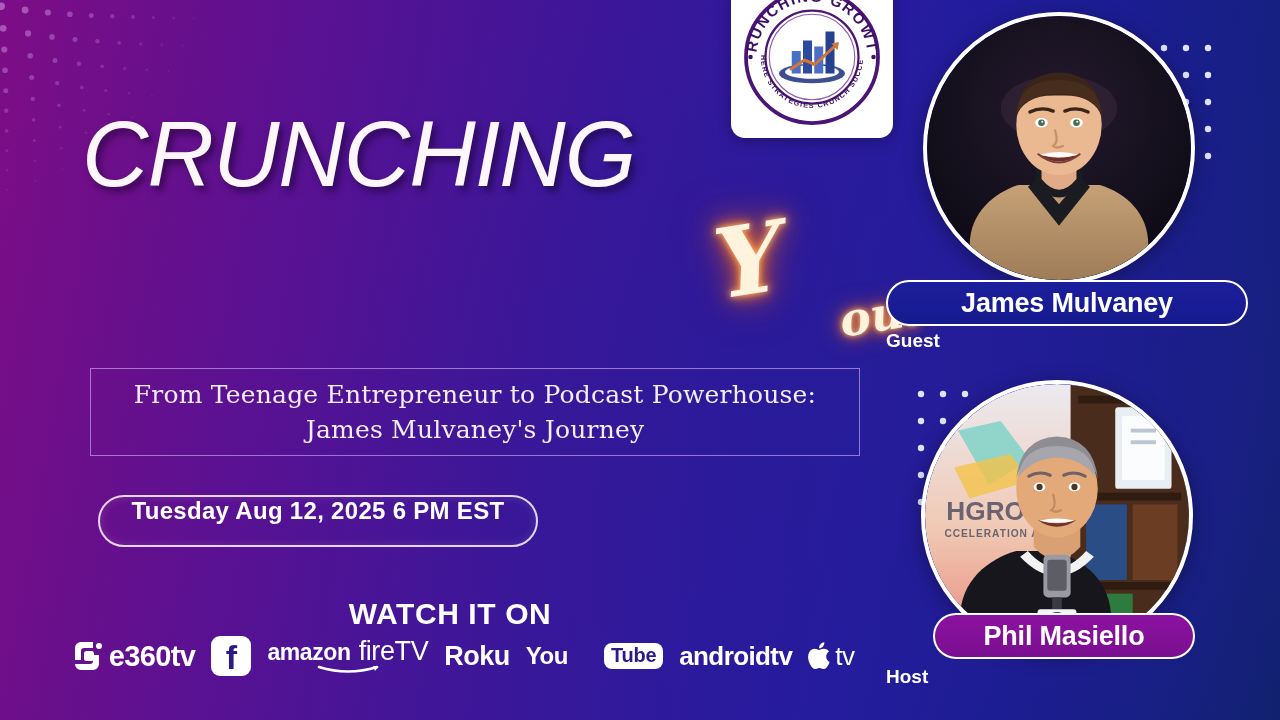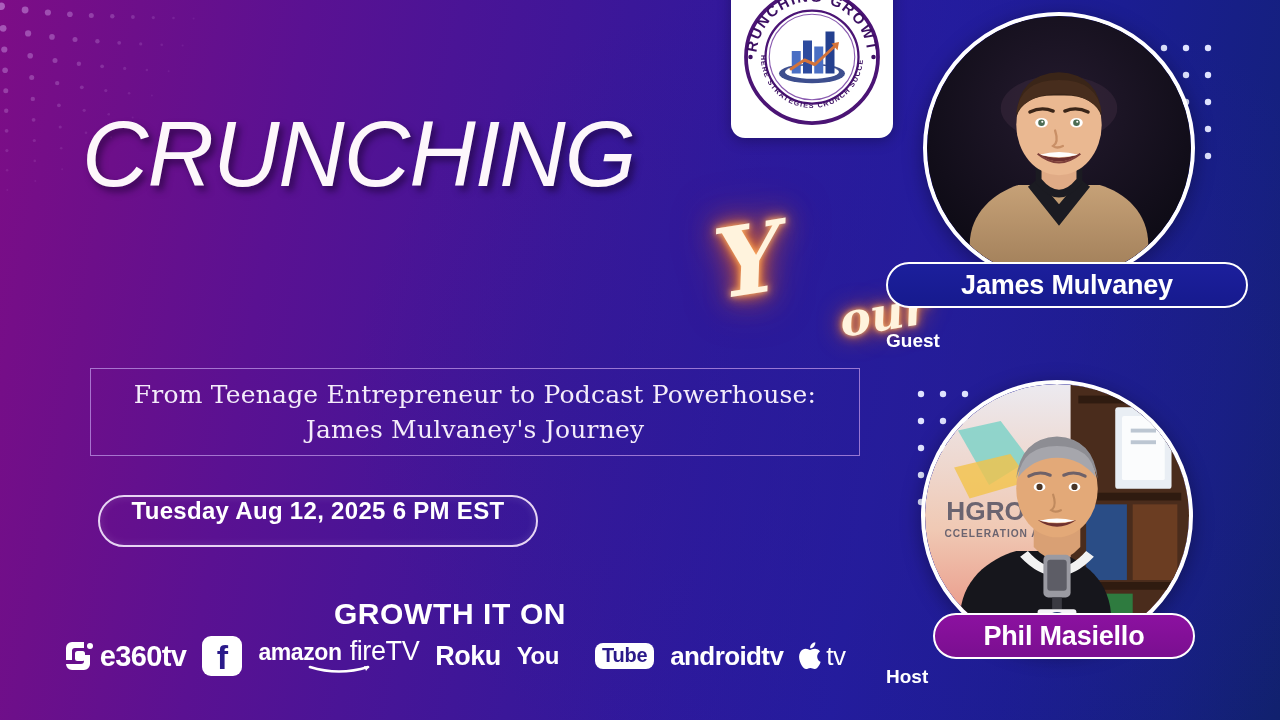--- a/index.html
+++ b/index.html
@@ -111,21 +111,21 @@
     letter-spacing:.3px; white-space:nowrap;
   }
 
   
   .watch-title {
     position:absolute; left:0; top:597px; width:900px;
     text-align:center; font-size:30px; font-weight:800;
     color:#ffffff; letter-spacing:.6px;
   }
   .platforms {
-    position:absolute; left:4px; top:636px; width:900px;
+    position:absolute; left:13px; top:636px; width:900px;
     display:flex; align-items:center; justify-content:center; gap:16px;
   }
   .pf { display:flex; align-items:center; color:#fff; }
 
   .e360-icon { width:34px; height:34px; position:relative; margin-right:3px; }
   .e360-txt { font-size:29px; font-weight:800; letter-spacing:-.6px; }
 
   .fb-badge {
     width:40px; height:40px; border-radius:9px; background:#fff;
     display:flex; align-items:center; justify-content:center;
@@ -153,21 +153,21 @@
   .avatar-guest { left:923px; top:12px; width:272px; height:272px; }
   .avatar-host  { left:921px; top:380px; width:272px; height:272px; }
   .avatar svg { display:block; width:100%; height:100%; }
 
   .name-pill {
     position:absolute; height:46px; border-radius:24px;
     display:flex; align-items:center; justify-content:center;
     border:2px solid #ffffff; padding:0 20px;
   }
   .name-pill-guest {
-    left:886px; top:262px; width:362px;
+    left:886px; top:280px; width:362px;
     background:linear-gradient(180deg,#1c1f9c 0%,#161a8e 100%);
   }
   .name-pill-host {
     left:933px; top:613px; width:262px;
     background:linear-gradient(180deg,#8c11a0 0%,#7a0f90 100%);
   }
   .name-text {
     font-size:27px; font-weight:800; color:#ffffff;
     white-space:nowrap; letter-spacing:-.2px;
   }
@@ -445,21 +445,21 @@
   </div>
 
   <div class="title-box">
     <div class="title-text">From Teenage Entrepreneur to Podcast Powerhouse: James Mulvaney's Journey</div>
   </div>
 
   <div class="date-pill">
     <span class="date-text">Tuesday Aug 12, 2025 6 PM EST</span>
   </div>
 
-  <div class="watch-title">GROWTH IT ON</div>
+  <div class="watch-title">WATCH IT ON</div>
 
   <div class="platforms">
 
     <div class="pf">
       <svg class="e360-icon" viewBox="0 0 34 34">
         <path d="M3 9 a6 6 0 0 1 6-6 h12 v6 h-9 a3 3 0 0 0-3 3 v9 h-6 z" fill="#fff"></path>
         <path d="M3 25 a6 6 0 0 0 6 6 h12 a6 6 0 0 0 6-6 v-9 h-6 v6 a3 3 0 0 1-3 3 h-9 z" fill="#fff"></path>
         <rect x="12" y="12" width="10" height="10" rx="2.5" fill="#fff"></rect>
         <circle cx="27" cy="7" r="3" fill="#fff"></circle>
       </svg>

